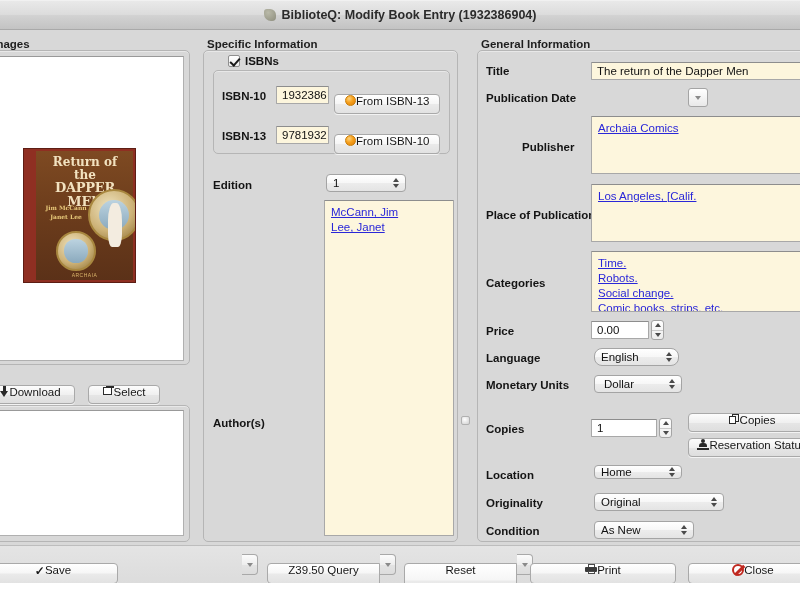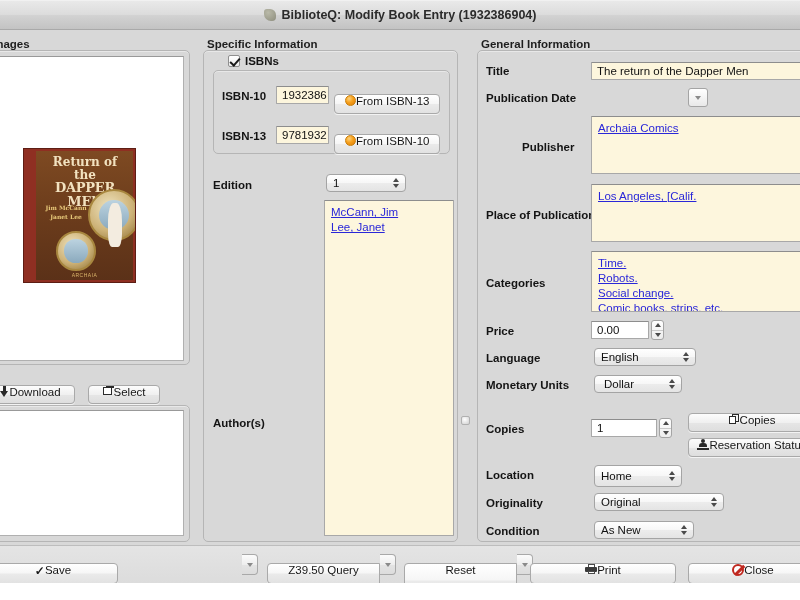--- a/index.html
+++ b/index.html
@@ -442,21 +442,21 @@
   <div class="stepper" style="left:651px; top:320px; height:20px;">
     <span class="half">
         <span class="up-tri"></span>
       </span>
     <span class="half">
         <span class="dn-tri"></span>
       </span>
   </div>
 
   <div class="row-label" style="left:486px; top:352px;">Language</div>
-  <div class="combo" style="left:594px; top:348px; width:102px; height:18px;">
+  <div class="combo" style="left:594px; top:348px; width:85px; height:18px;border-radius:8px;">
     <span>English</span>
     <span class="updown">
         <span class="up-tri"></span>
         <span class="dn-tri"></span>
       </span>
   </div>
 
   <div class="row-label" style="left:486px; top:379px;">Monetary Units</div>
   <div class="combo" style="left:594px; top:375px; width:88px; height:18px;padding-left:9px;">
     <span>Dollar</span>
@@ -487,21 +487,21 @@
   <div class="btn flat" style="left:688px; top:429px; width:128px; height:19px;">
     <span class="res-ic">
         <span class="head"></span>
         <span class="body2"></span>
         <span class="base"></span>
       </span>
     <span>Reservation Status</span>
   </div>
 
   <div class="row-label" style="left:486px; top:469px;">Location</div>
-  <div class="combo" style="left:594px; top:465px; width:88px; height:22px;">
+  <div class="combo" style="left:594px; top:465px; width:88px; height:14px;">
     <span>Home</span>
     <span class="updown">
         <span class="up-tri"></span>
         <span class="dn-tri"></span>
       </span>
   </div>
 
   <div class="row-label" style="left:486px; top:497px;">Originality</div>
   <div class="combo" style="left:594px; top:493px; width:130px; height:18px;">
     <span>Original</span>

